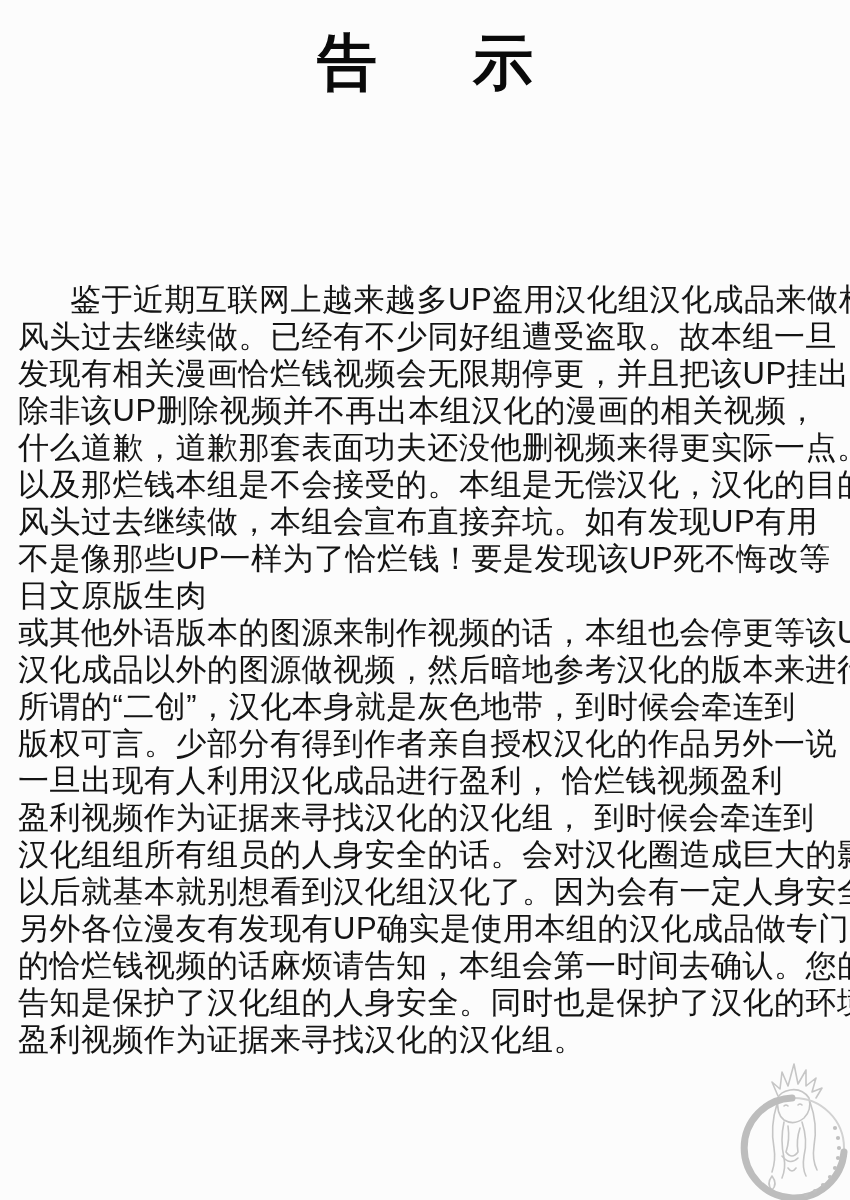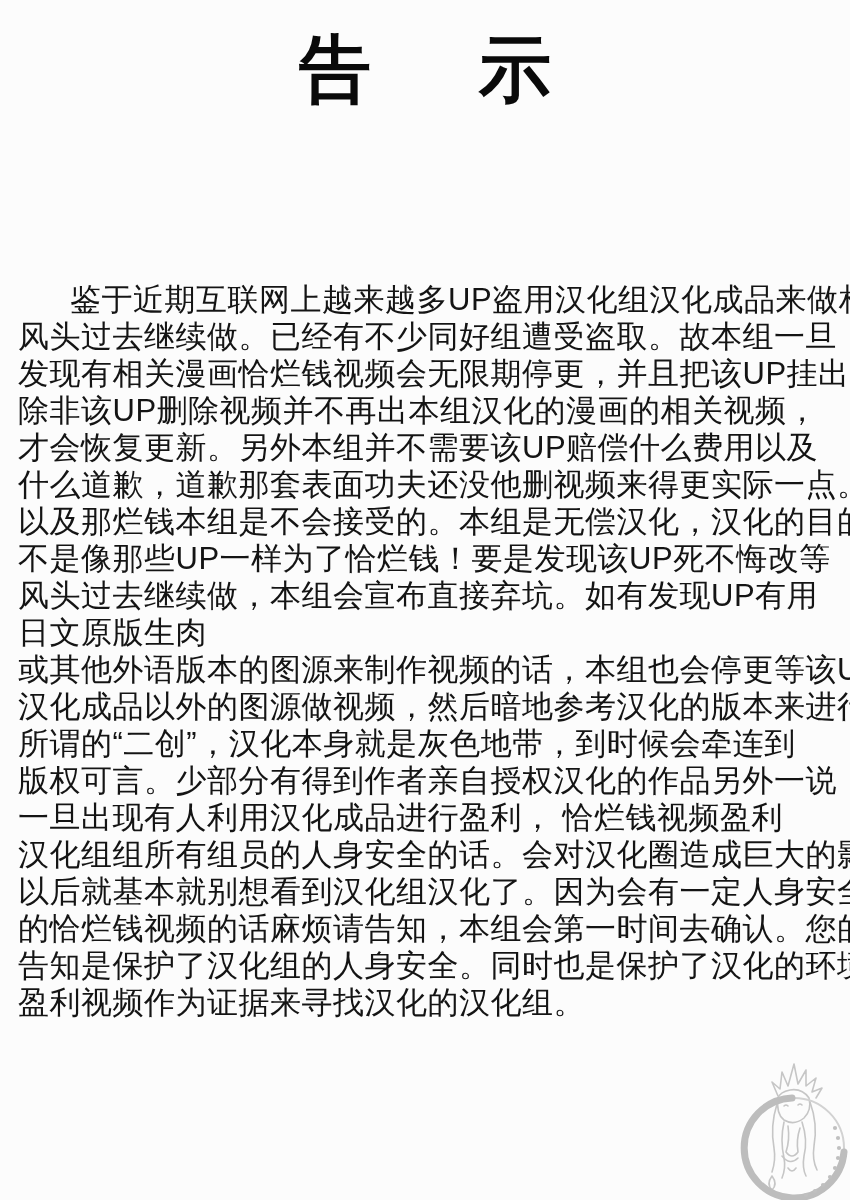--- a/index.html
+++ b/index.html
@@ -20,21 +20,21 @@
     overflow: hidden;
     color: #111111;
   }
   .notice-title {
     position: absolute;
     top: 30px;
     left: 0;
     width: 100%;
     margin: 0;
     text-align: center;
-    font-size: 72px;
+    font-size: 60px;
     line-height: 1.1;
     font-weight: bold;
     color: #0a0a0a;
     letter-spacing: 18px;
     text-indent: 18px; 
     white-space: nowrap;
   }
   .notice-body {
     position: absolute;
     top: 281px;
@@ -72,33 +72,34 @@
 
 <div class="page">
 
   <h1 class="notice-title">告　示</h1>
 
   <div class="notice-body">
     <div class="notice-line indent">鉴于近期互联网上越来越多UP盗用汉化组汉化成品来做相关</div>
     <div class="notice-line">风头过去继续做。已经有不少同好组遭受盗取。故本组一旦</div>
     <div class="notice-line">发现有相关漫画恰烂钱视频会无限期停更，并且把该UP挂出来，</div>
     <div class="notice-line">除非该UP删除视频并不再出本组汉化的漫画的相关视频，</div>
-    <div class="notice-line">才会恢复更新。另外本组并不需要该UP赔偿什么费用以及</div>
     <div class="notice-line">什么道歉，道歉那套表面功夫还没他删视频来得更实际一点。</div>
     <div class="notice-line">以及那烂钱本组是不会接受的。本组是无偿汉化，汉化的目的</div>
+    <div class="notice-line">风头过去继续做，本组会宣布直接弃坑。如有发现UP有用</div>
     <div class="notice-line">不是像那些UP一样为了恰烂钱！要是发现该UP死不悔改等</div>
-    <div class="notice-line">风头过去继续做，本组会宣布直接弃坑。如有发现UP有用</div>
     <div class="notice-line">日文原版生肉</div>
     <div class="notice-line">或其他外语版本的图源来制作视频的话，本组也会停更等该UP的</div>
     <div class="notice-line">汉化成品以外的图源做视频，然后暗地参考汉化的版本来进行</div>
     <div class="notice-line">所谓的“二创”，汉化本身就是灰色地带，到时候会牵连到</div>
     <div class="notice-line">版权可言。少部分有得到作者亲自授权汉化的作品另外一说，</div>
     <div class="notice-line">一旦出现有人利用汉化成品进行盈利， 恰烂钱视频盈利</div>
+    <div class="notice-line">盈利视频作为证据来寻找汉化的汉化组， 到时候会牵连到</div>
     <div class="notice-line">汉化组组所有组员的人身安全的话。会对汉化圈造成巨大的影响，</div>
     <div class="notice-line">以后就基本就别想看到汉化组汉化了。因为会有一定人身安全的</div>
+    <div class="notice-line">另外各位漫友有发现有UP确实是使用本组的汉化成品做专门</div>
     <div class="notice-line">的恰烂钱视频的话麻烦请告知，本组会第一时间去确认。您的</div>
     <div class="notice-line">告知是保护了汉化组的人身安全。同时也是保护了汉化的环境</div>
     <div class="notice-line">盈利视频作为证据来寻找汉化的汉化组。</div>
   </div>
 
   <div class="watermark">
     <svg viewBox="0 0 120 145" xmlns="http://www.w3.org/2000/svg">
       <g fill="none" stroke="#c6c6c6" stroke-width="1.6" stroke-linecap="round" stroke-linejoin="round">
 
         <path d="M46 40 L40 26 L48 33 L50 16 L56 30 L62 8 L66 28 L74 14 L74 30 L84 22 L80 36 L90 32 L84 42"></path>

